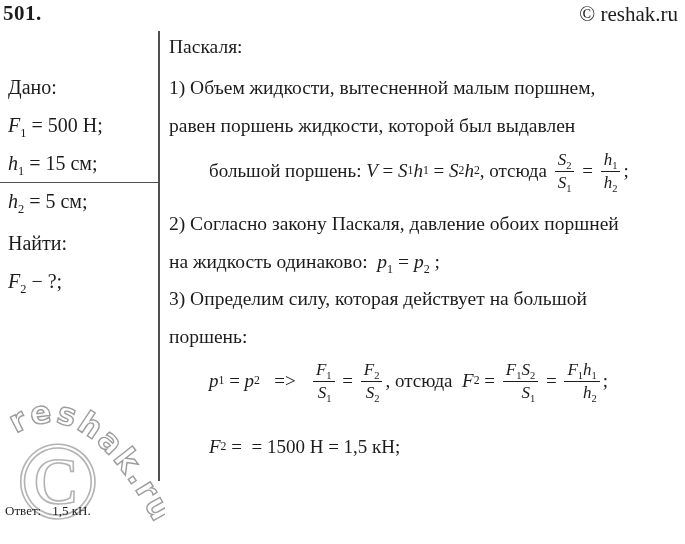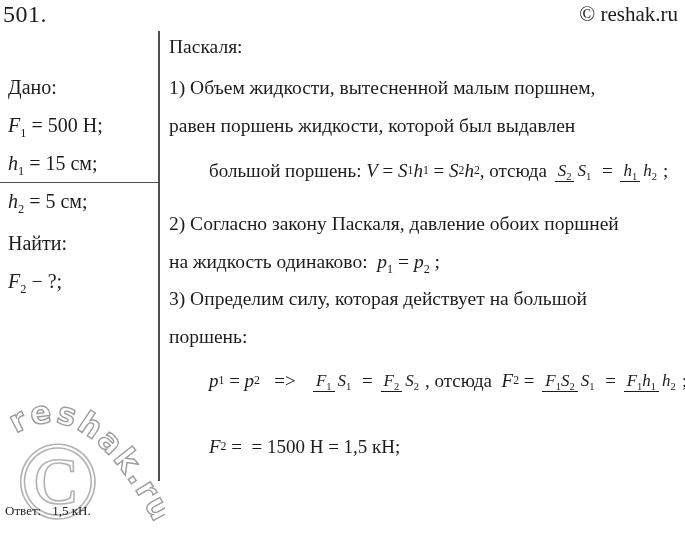--- a/index.html
+++ b/index.html
@@ -2,34 +2,34 @@
 <html><head>
 <meta charset="utf-8">
 <style>
   html,body{margin:0;padding:0;}
   body{
     width:685px;height:544px;background:#ffffff;color:#1c1c1c;
     font-family:"Liberation Serif","DejaVu Serif",serif;
     position:relative;overflow:hidden;
   }
   .abs{position:absolute;}
-  #problem-number{left:3px;top:1px;font-size:24px;font-weight:normal;letter-spacing:.5px;}
+  #problem-number{left:3px;top:1px;font-size:21px;font-weight:bold;letter-spacing:.5px;}
   #copyright{right:7px;top:2px;font-size:21px;}
   
   #left-col{left:8px;top:30px;width:150px;height:240px;font-size:20px;margin-top:40px;}
   .lline{position:absolute;left:0;white-space:pre;}
   #given-find-rule{left:0;top:182px;width:159px;height:0;border-top:1.6px solid #4f4f4f;}
   #column-divider{left:158px;top:31px;width:1.6px;height:450px;background:#4f4f4f;}
   
   #right-col{left:169px;top:30px;width:516px;height:470px;font-size:19.5px;}
   .rline{position:absolute;left:0;white-space:pre;}
   .math{display:flex;align-items:center;height:58px;font-size:19px;margin-left:40px;}
   i{font-style:italic;}
   sub{font-size:62%;line-height:0;}
-  .frac{display:inline-flex;flex-direction:row;align-items:flex-start;text-align:center;
+  .frac{display:inline-flex;flex-direction:column;align-items:flex-end;text-align:center;
         margin:0 3px;font-size:17px;line-height:1.25;vertical-align:middle;}
   .frac .num{border-bottom:1.4px solid #1c1c1c;padding:0 3px;}
   .frac .den{padding:0 3px;}
   
   #answer{left:5px;top:503px;font-size:13px;}
   #answer .val{margin-left:11px;}
   
   #watermark{left:0;top:352px;pointer-events:none;}
 </style>
 </head>

